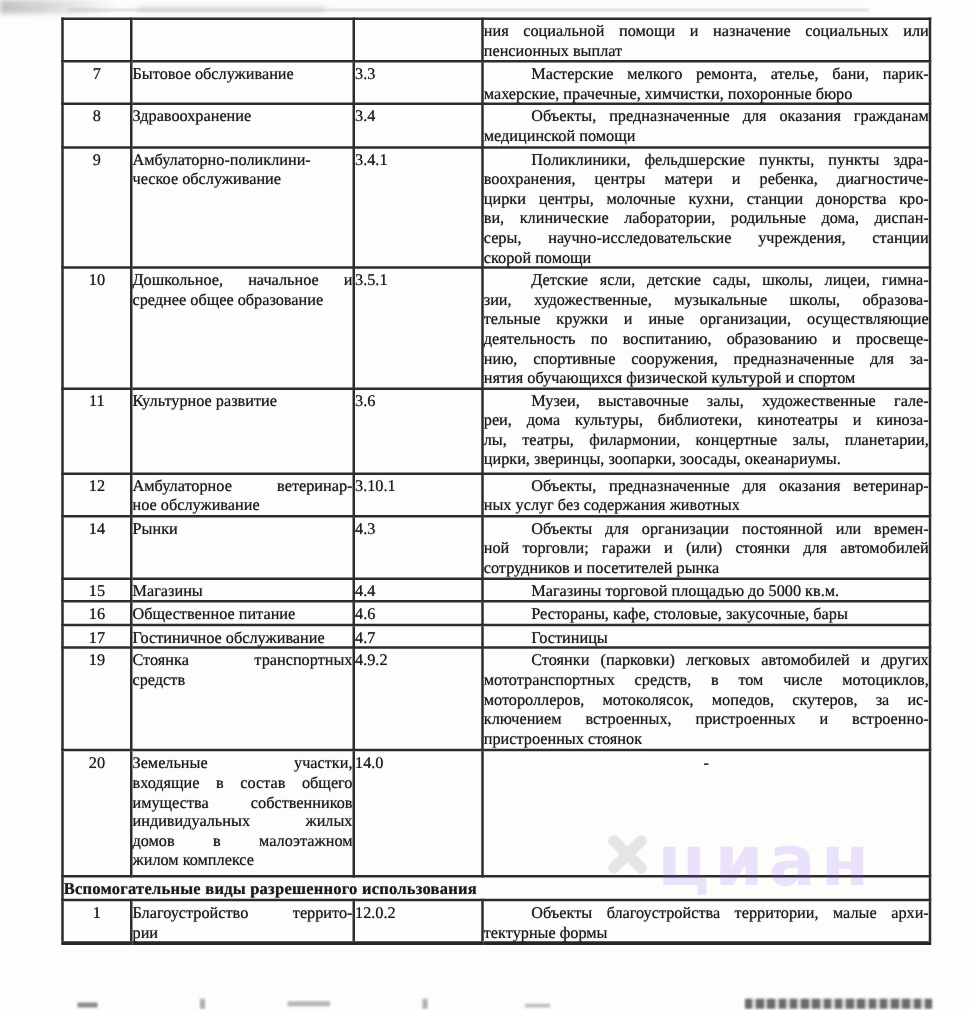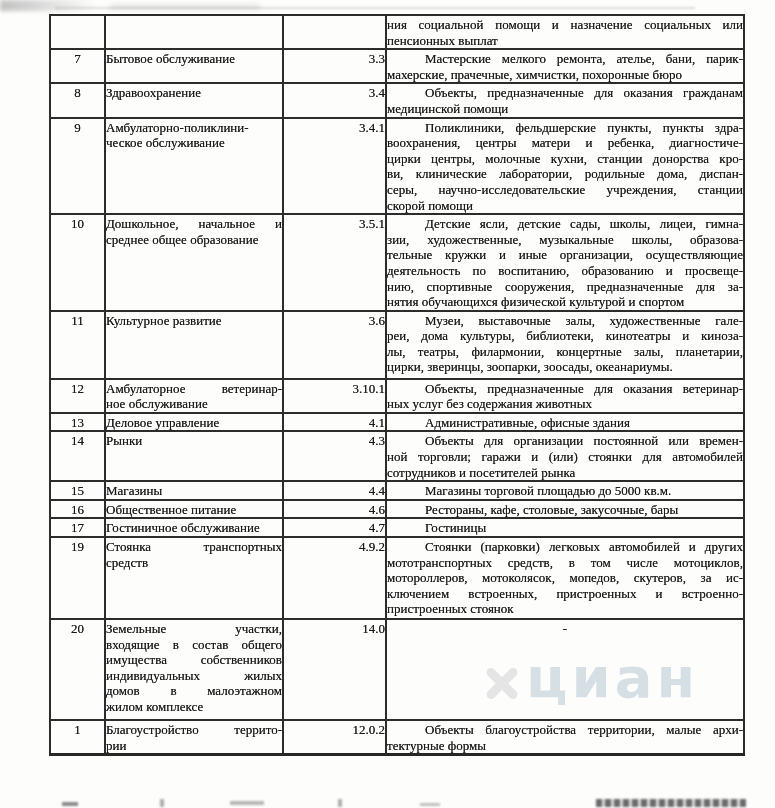--- a/index.html
+++ b/index.html
@@ -26,43 +26,43 @@
   }
   table.zoning td{
     border:2px solid #2c2c2c;
     vertical-align:top;padding:1px 0 0 0;
     box-sizing:border-box;
     text-shadow:0 0 .6px rgba(20,20,20,.75);
   }
   tr.bottom-row td{border-bottom:3px solid #262626;}
   td.c-num{text-align:center;}
   td.c-name{padding-left:10px;padding-right:5px;}
-  td.c-code{text-align:right;}
+  td.c-code{text-align:left;}
   td.c-desc{padding-left:5px;padding-right:5px;}
   .line{text-align:justify;}
   .line.jl{text-align-last:justify;}
   .line.ind{text-indent:38px;}
   .line.dash{text-align:center;text-align-last:center;}
   td.section-cell{
     font-weight:bold;padding-left:22px;font-size:13.2px;
     letter-spacing:.2px;
   }
   
   .watermark{
     position:absolute;left:468px;top:645px;width:250px;height:75px;
     opacity:.16;pointer-events:none;
   }
   .wm-x{position:absolute;left:14px;top:18px;width:40px;height:40px;}
   .wm-x i{position:absolute;left:0;top:16px;width:40px;height:9px;border-radius:5px;background:#6f6f78;display:block;}
   .wm-x i:first-child{transform:rotate(45deg);}
   .wm-x i:last-child{transform:rotate(-45deg);}
   .wm-text{
-    position:absolute;left:58px;top:0;
+    position:absolute;left:58px;top:12px;
     font-family:"DejaVu Sans",sans-serif;font-weight:bold;
-    font-size:56px;color:#0c4a6e;letter-spacing:4px;
+    font-size:56px;color:#8b5cf6;letter-spacing:4px;
   }
   
   .frag{position:absolute;background:#4c4c4c;filter:blur(.8px);opacity:.65;}
   .frag1{left:62px;top:802px;width:16px;height:4px;}
   .frag2{left:160px;top:799px;width:4px;height:8px;opacity:.45;}
   .frag3{left:230px;top:801px;width:34px;height:4px;opacity:.4;}
   .frag4{left:338px;top:799px;width:4px;height:8px;opacity:.45;}
   .frag5{left:420px;top:803px;width:20px;height:3px;opacity:.35;}
   .frag6{left:596px;top:799px;width:150px;height:8px;opacity:.75;
     background:repeating-linear-gradient(90deg,#3a3a3a 0 6px,rgba(58,58,58,.25) 6px 9px);}
@@ -165,30 +165,20 @@
           <td class="c-name">
             <div class="line jl">Амбулаторное ветеринар-</div>
             <div class="line">ное обслуживание</div>
           </td>
           <td class="c-code">3.10.1</td>
           <td class="c-desc">
             <div class="line jl ind">Объекты, предназначенные для оказания ветеринар-</div>
             <div class="line">ных услуг без содержания животных</div>
           </td>
         </tr>
-        <tr style="height: 17px;">
-          <td class="c-num">13</td>
-          <td class="c-name">
-            <div class="line">Деловое управление</div>
-          </td>
-          <td class="c-code">4.1</td>
-          <td class="c-desc">
-            <div class="line ind">Административные, офисные здания</div>
-          </td>
-        </tr>
         <tr style="height: 49px;">
           <td class="c-num">14</td>
           <td class="c-name">
             <div class="line">Рынки</div>
           </td>
           <td class="c-code">4.3</td>
           <td class="c-desc">
             <div class="line jl ind">Объекты для организации постоянной или времен-</div>
             <div class="line jl">ной торговли; гаражи и (или) стоянки для автомобилей</div>
             <div class="line">сотрудников и посетителей рынка</div>
@@ -246,20 +236,23 @@
             <div class="line jl">входящие в состав общего</div>
             <div class="line jl">имущества собственников</div>
             <div class="line jl">индивидуальных жилых</div>
             <div class="line jl">домов в малоэтажном</div>
             <div class="line">жилом комплексе</div>
           </td>
           <td class="c-code">14.0</td>
           <td class="c-desc">
             <div class="line dash">-</div>
           </td>
+        </tr>
+        <tr style="height: 17px;">
+          <td colspan="4" class="section-cell">Вспомогательные виды разрешенного использования</td>
         </tr>
         <tr class="bottom-row" style="height: 34px;">
           <td class="c-num">1</td>
           <td class="c-name">
             <div class="line jl">Благоустройство террито-</div>
             <div class="line">рии</div>
           </td>
           <td class="c-code">12.0.2</td>
           <td class="c-desc">
             <div class="line jl ind">Объекты благоустройства территории, малые архи-</div>

